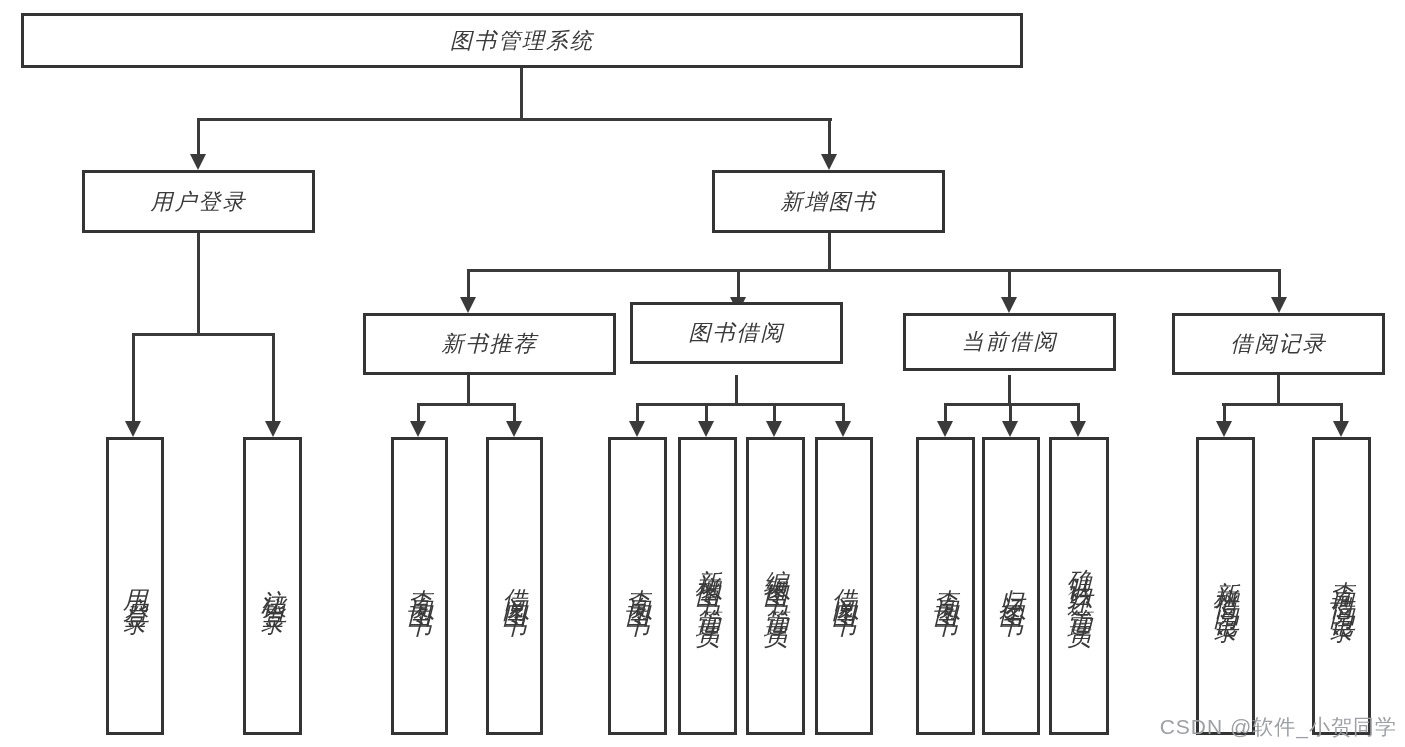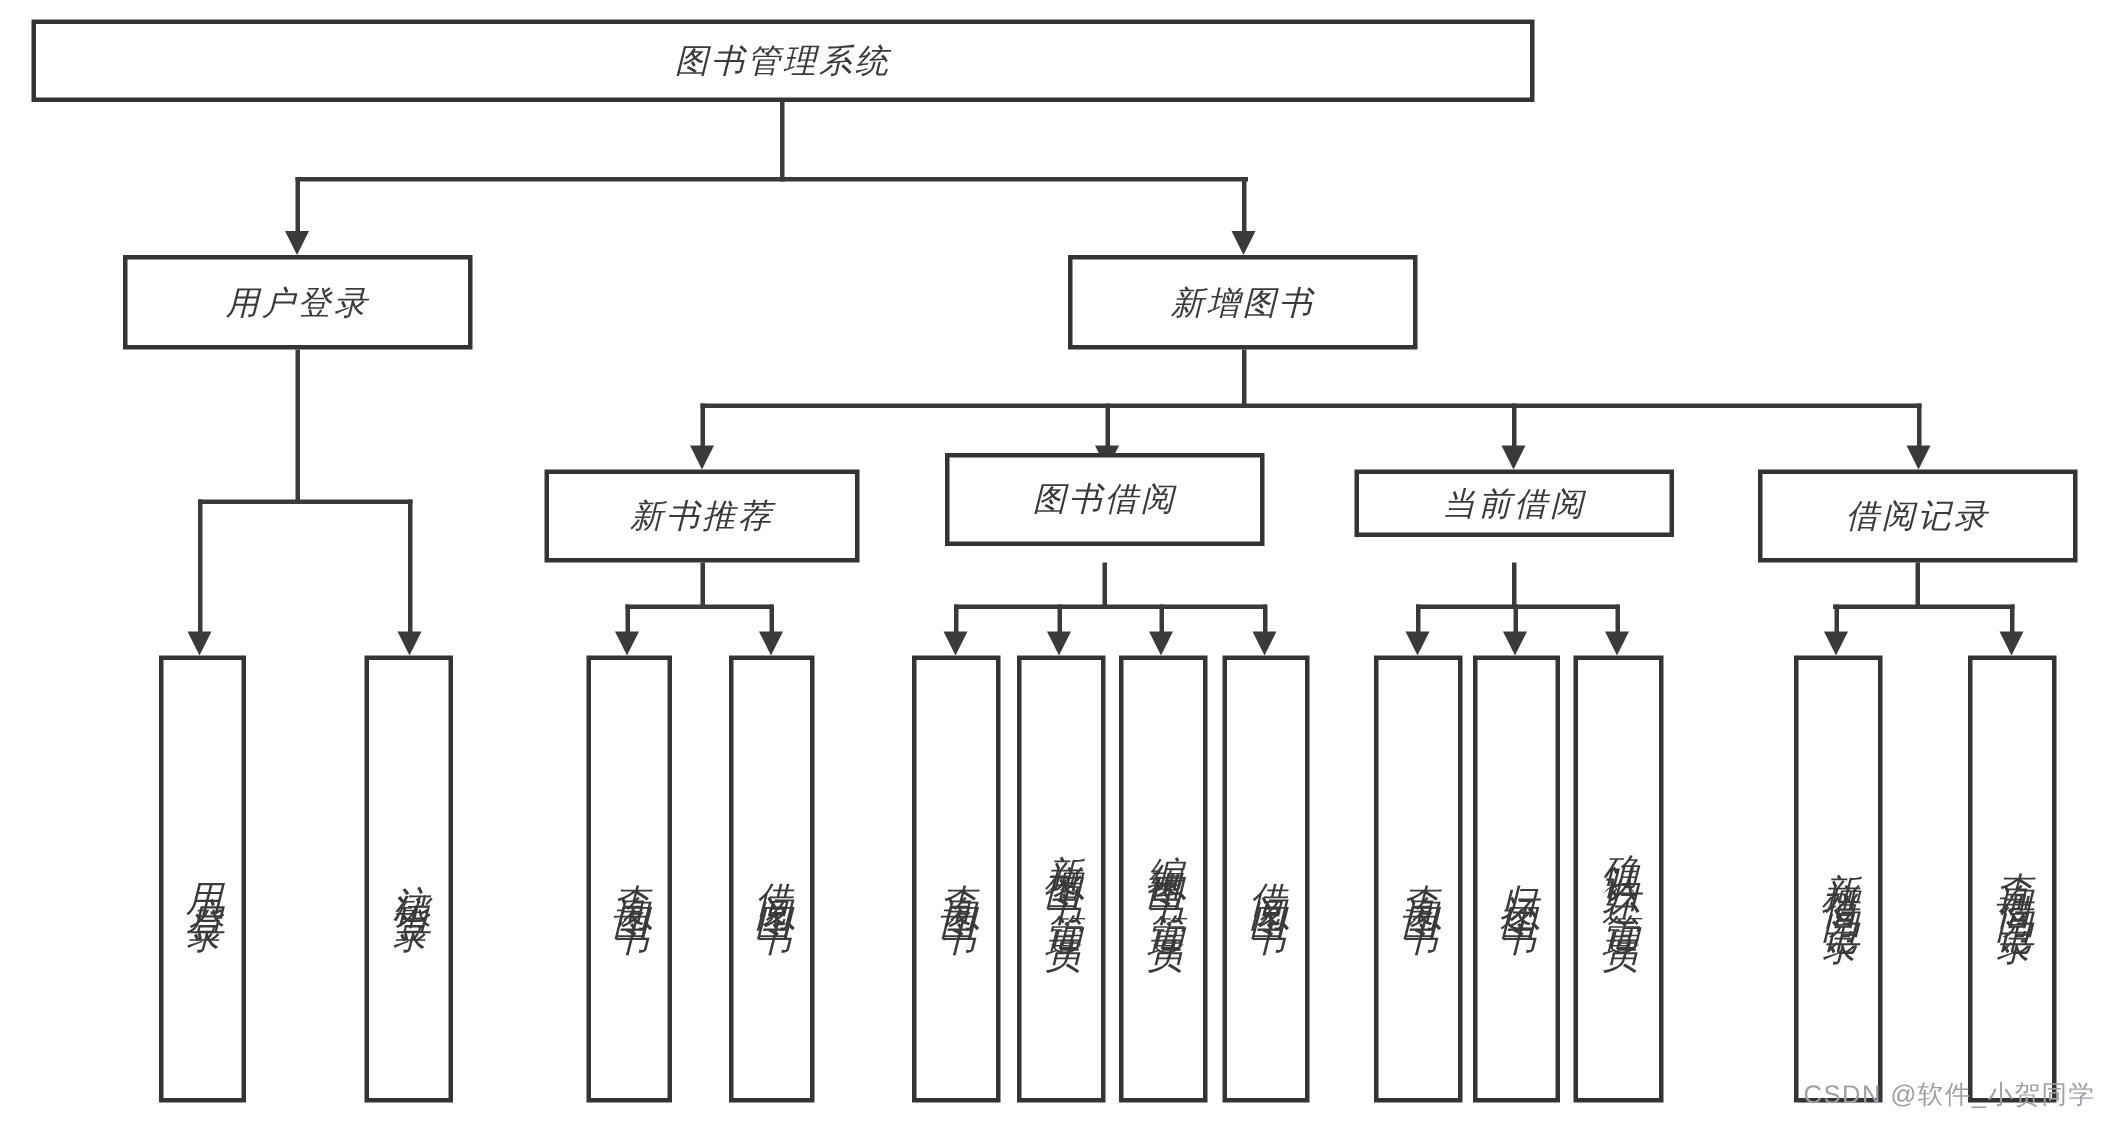--- a/index.html
+++ b/index.html
@@ -34,21 +34,21 @@
   .hline{position:absolute;height:3px;background:#3a3a3a;}
   .arrow{
     position:absolute;width:0;height:0;
     border-left:8px solid transparent;
     border-right:8px solid transparent;
     border-top:16px solid #3a3a3a;
   }
   .watermark{
     position:absolute;
     right:8px;bottom:6px;
-    font-size:17px;
+    font-size:21px;
     color:#9da0a4;
     letter-spacing:1px;
     z-index:5;
     white-space:nowrap;
   }
 </style>
 </head>
 <body>
 
 <div class="canvas">
@@ -76,23 +76,23 @@
   <div class="hline" style="left:467px;top:269px;width:814px"></div>
   <div class="vline" style="left:467px;top:269px;height:30px"></div>
   <div class="arrow" style="left:460px;top:297px"></div>
   <div class="vline" style="left:737px;top:269px;height:30px"></div>
   <div class="arrow" style="left:730px;top:297px"></div>
   <div class="vline" style="left:1008px;top:269px;height:30px"></div>
   <div class="arrow" style="left:1001px;top:297px"></div>
   <div class="vline" style="left:1278px;top:269px;height:30px"></div>
   <div class="arrow" style="left:1271px;top:297px"></div>
 
-  <div class="node" style="left:363px;top:313px;width:210px;height:62px">新书推荐</div>
+  <div class="node" style="left:363px;top:313px;width:253px;height:62px">新书推荐</div>
   <div class="node" style="left:630px;top:302px;width:213px;height:62px">图书借阅</div>
-  <div class="node" style="left:903px;top:313px;width:213px;height:45px">当前借阅</div>
+  <div class="node" style="left:903px;top:313px;width:213px;height:58px">当前借阅</div>
   <div class="node" style="left:1172px;top:313px;width:213px;height:62px">借阅记录</div>
 
   <div class="vline" style="left:467px;top:375px;height:30px"></div>
   <div class="hline" style="left:417px;top:403px;width:98px"></div>
   <div class="vline" style="left:417px;top:403px;height:22px"></div>
   <div class="arrow" style="left:410px;top:421px"></div>
   <div class="vline" style="left:513px;top:403px;height:22px"></div>
   <div class="arrow" style="left:506px;top:421px"></div>
 
   <div class="vline" style="left:735px;top:375px;height:30px"></div>

